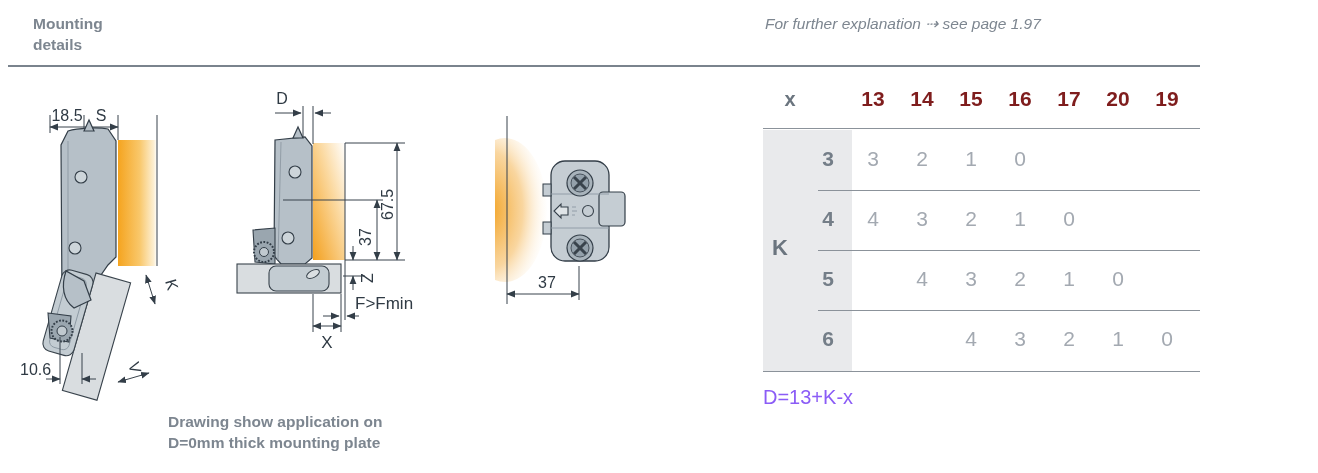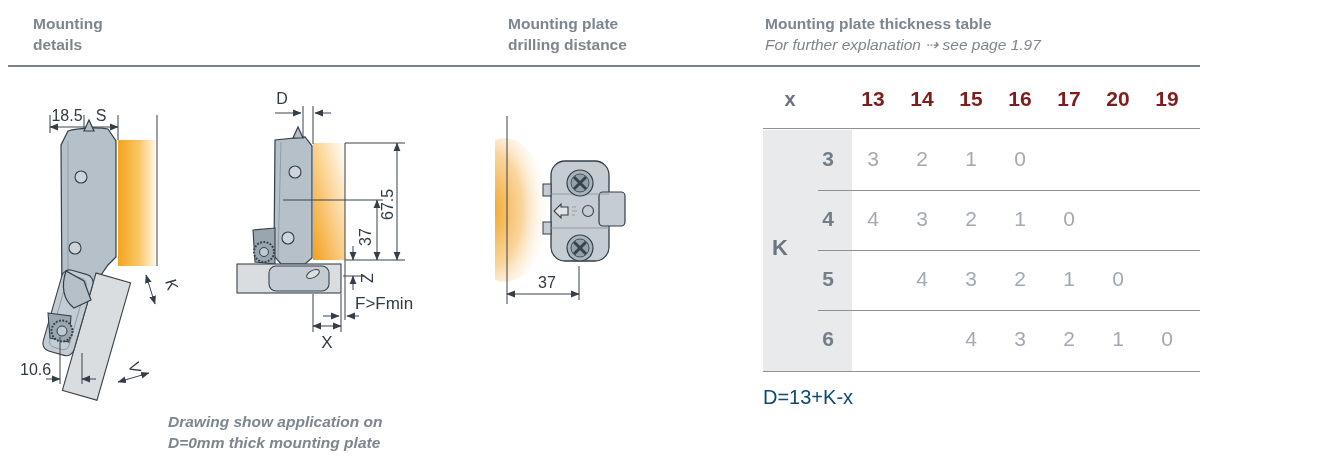--- a/index.html
+++ b/index.html
@@ -3,33 +3,33 @@
 <meta charset="utf-8">
 <style>
   html,body{margin:0;padding:0;background:#fff;}
   .page{position:relative;width:1200px;height:473px;background:#fff;overflow:hidden;
         font-family:"Liberation Sans",sans-serif;}
   
   .colhead{position:absolute;top:13px;font-size:15.5px;line-height:21px;font-weight:bold;color:#7d8690;}
   .colhead .sub{font-weight:normal;font-style:italic;}
   .toprule{position:absolute;left:8px;top:65px;width:1278px;height:2px;background:#7a838d;}
   
-  .caption{position:absolute;left:168px;top:411px;font-size:15.5px;line-height:21px;font-weight:bold;color:#7d8690;font-style:italic;}
+  .caption{position:absolute;left:168px;top:411px;font-size:15.5px;line-height:21px;font-weight:bold;color:#7d8690;}
   
   .tablewrap{position:absolute;left:750px;top:80px;width:560px;height:340px;}
   .band{position:absolute;left:13px;top:50px;width:89px;height:242px;background:#e9eaec;}
   .t-corner{position:absolute;left:25px;top:8px;width:30px;text-align:center;
             font-size:20px;font-weight:bold;color:#6b757f;}
   .t-h{position:absolute;top:7px;width:44px;text-align:center;font-size:21px;font-weight:bold;color:#7f1d1d;}
   .t-k{position:absolute;width:30px;text-align:center;font-size:21px;font-weight:bold;color:#747e88;}
   .t-c{position:absolute;width:44px;text-align:center;font-size:21px;color:#a3a9b1;}
   .t-axis{position:absolute;left:22px;top:155px;font-size:22px;font-weight:bold;color:#6b757f;}
   .t-d{position:absolute;left:494px;top:247px;width:30px;text-align:center;
        font-size:21px;font-weight:bold;color:#5d6771;}
-  .t-formula{position:absolute;left:13px;top:306px;font-size:20px;color:#0c4a6e;}
+  .t-formula{position:absolute;left:13px;top:306px;font-size:20px;color:#8b5cf6;}
   .hline{position:absolute;height:1px;background:#8b929a;}
   .t-col0{left:101px}.t-col1{left:150px}.t-col2{left:199px}.t-col3{left:248px}
   .t-col4{left:297px}.t-col5{left:346px}.t-col6{left:395px}
   .t-row0{top:67px}.t-row1{top:127px}.t-row2{top:187px}.t-row3{top:247px}
   .t-kx{left:63px}
   
   .dwg{position:absolute;}
   svg text{font-family:"Liberation Sans",sans-serif;fill:#2f3a44;}
   .dl{stroke:#39434c;stroke-width:1;fill:none;}
   .thin{stroke:#8d99a3;stroke-width:0.9;fill:none;}
@@ -41,26 +41,21 @@
 </style>
 </head>
 <body>
 
 <div class="page">
 
   <div class="colhead" style="left:33px;">
     <div>Mounting</div>
     <div>details</div>
   </div>
-  <div class="colhead" style="left:508px;">
-    <div>Mounting plate</div>
-    <div>drilling distance</div>
-  </div>
   <div class="colhead" style="left:765px;">
-    <div>Mounting plate thickness table</div>
     <div class="sub">For further explanation ⇢ see page 1.97</div>
   </div>
   <div class="toprule"></div>
 
   <svg class="dwg" style="left:18px;top:85px;" width="205" height="325" viewBox="0 0 205 325">
     <defs>
       <linearGradient id="wood1" x1="0" y1="0" x2="1" y2="0">
         <stop offset="0" stop-color="#f5a41f"></stop>
           <stop offset="0.55" stop-color="#f9c76a"></stop>
         <stop offset="0.92" stop-color="#fdf0d4"></stop>

